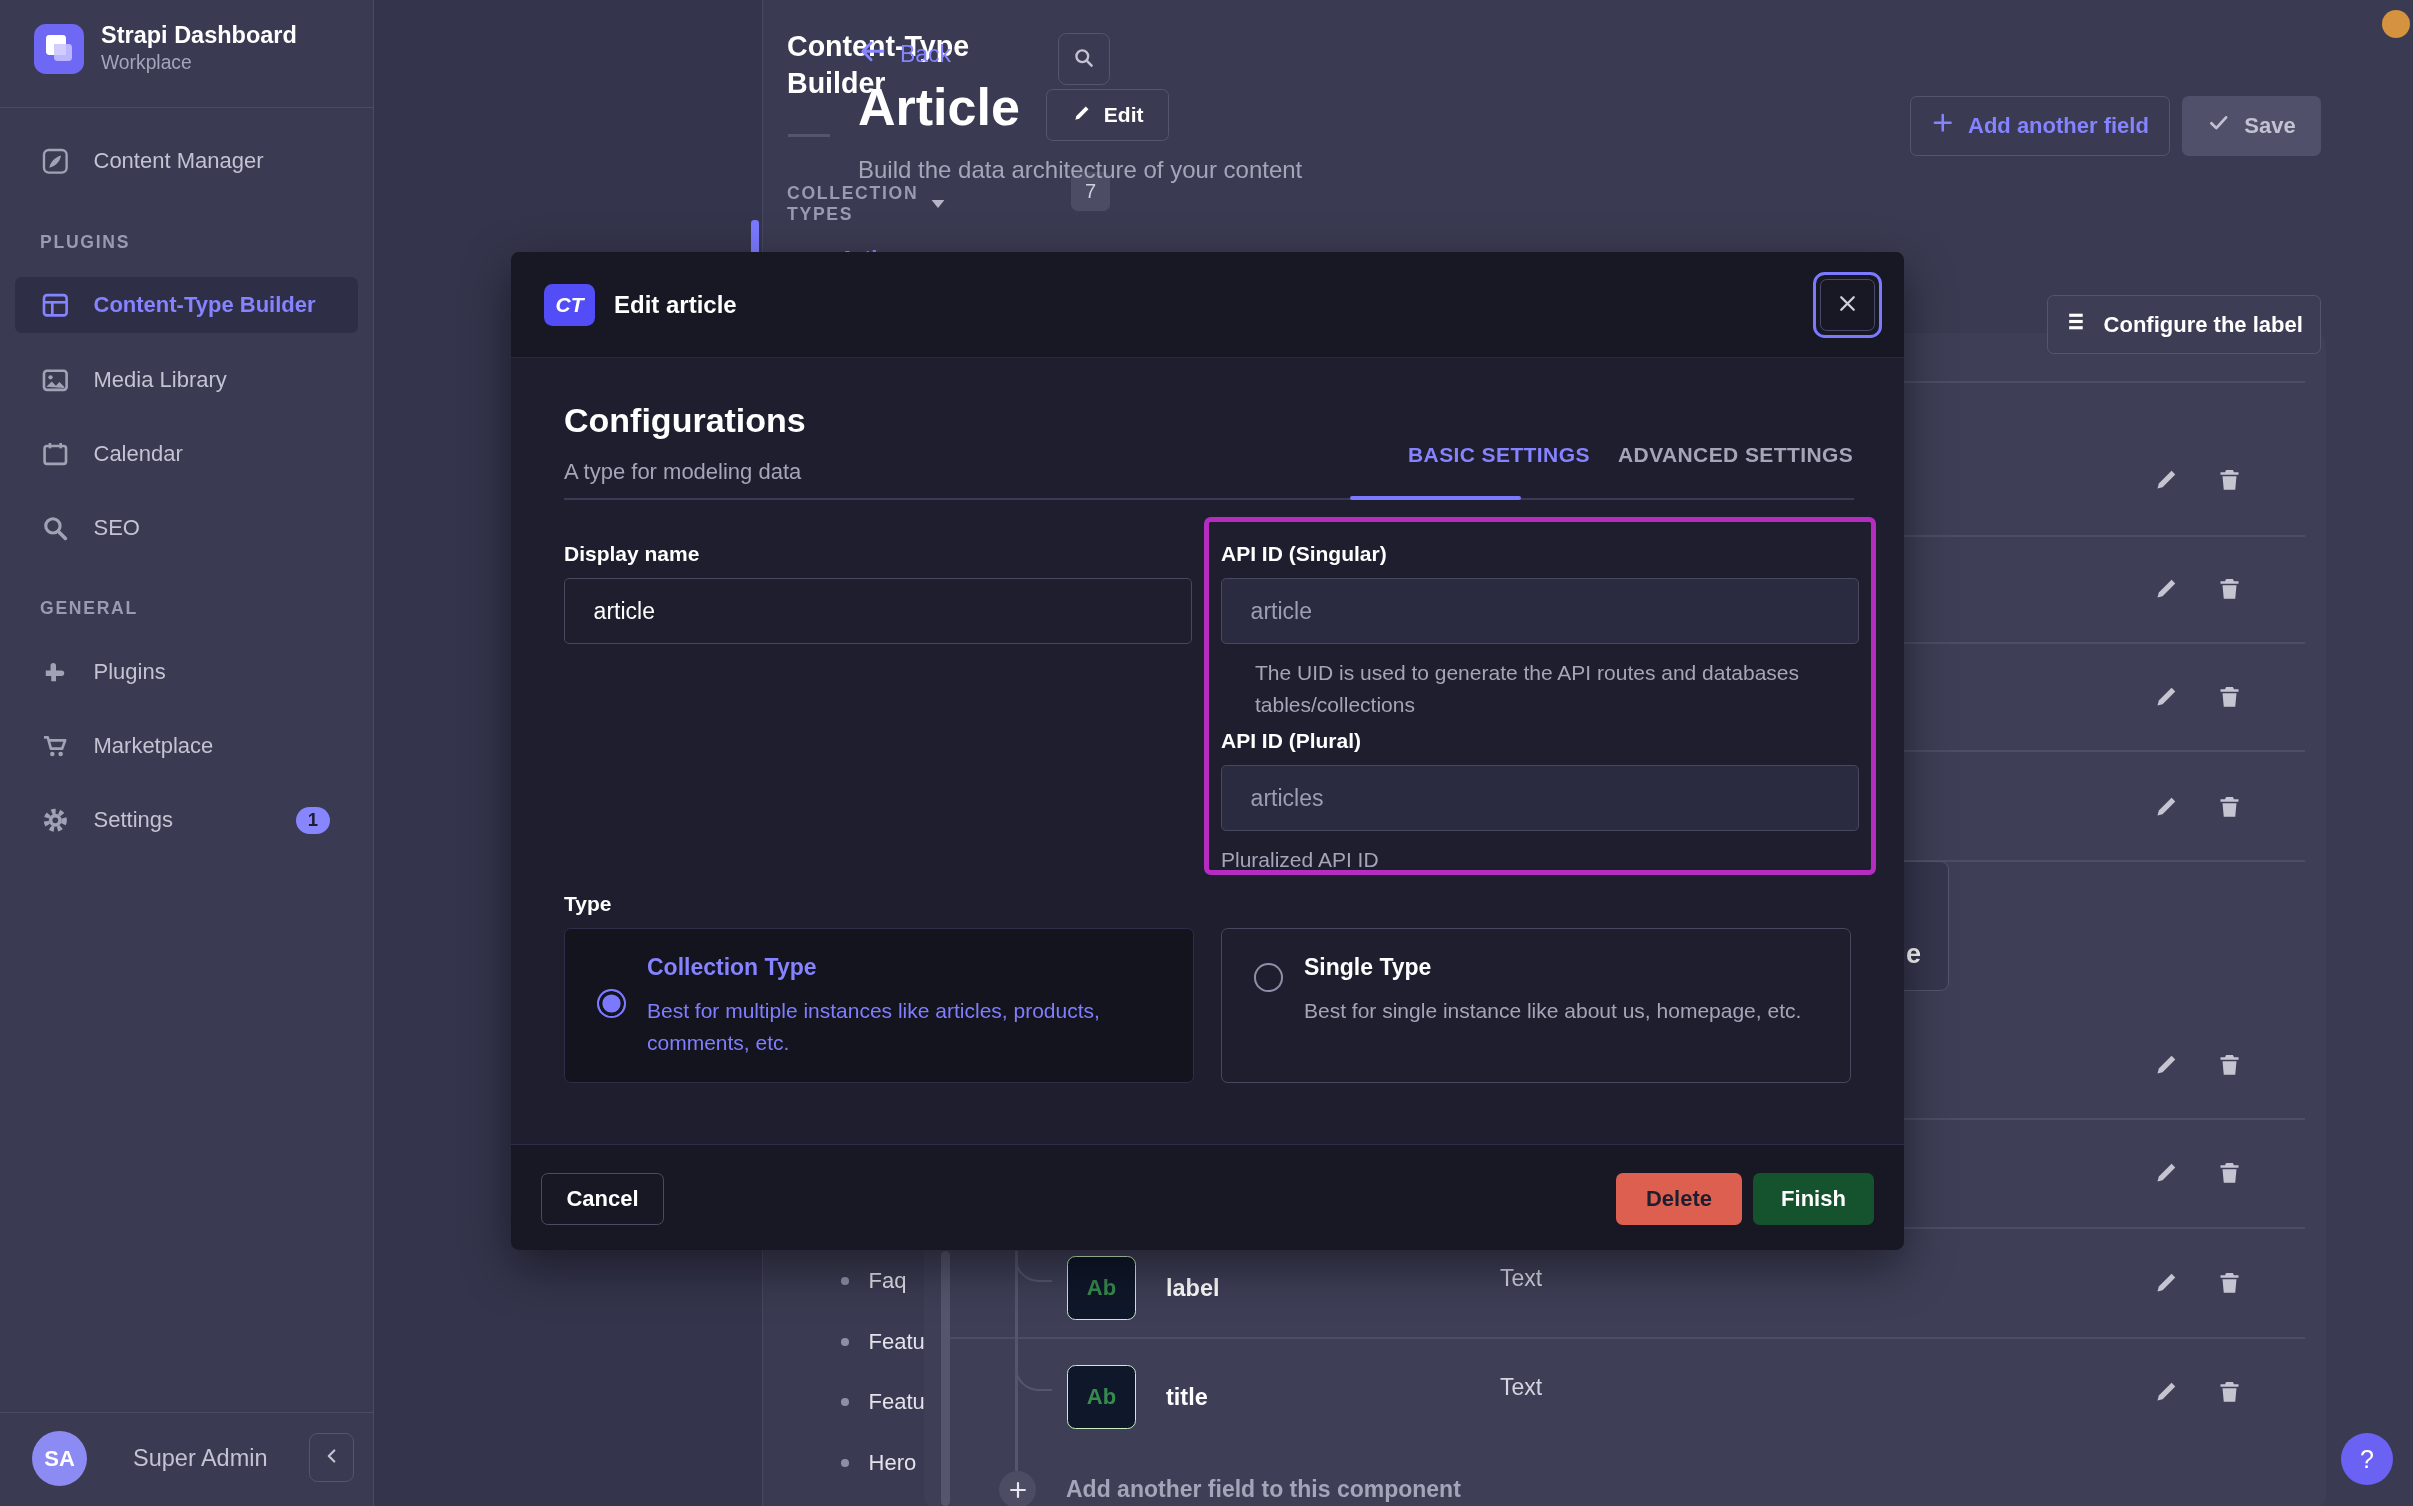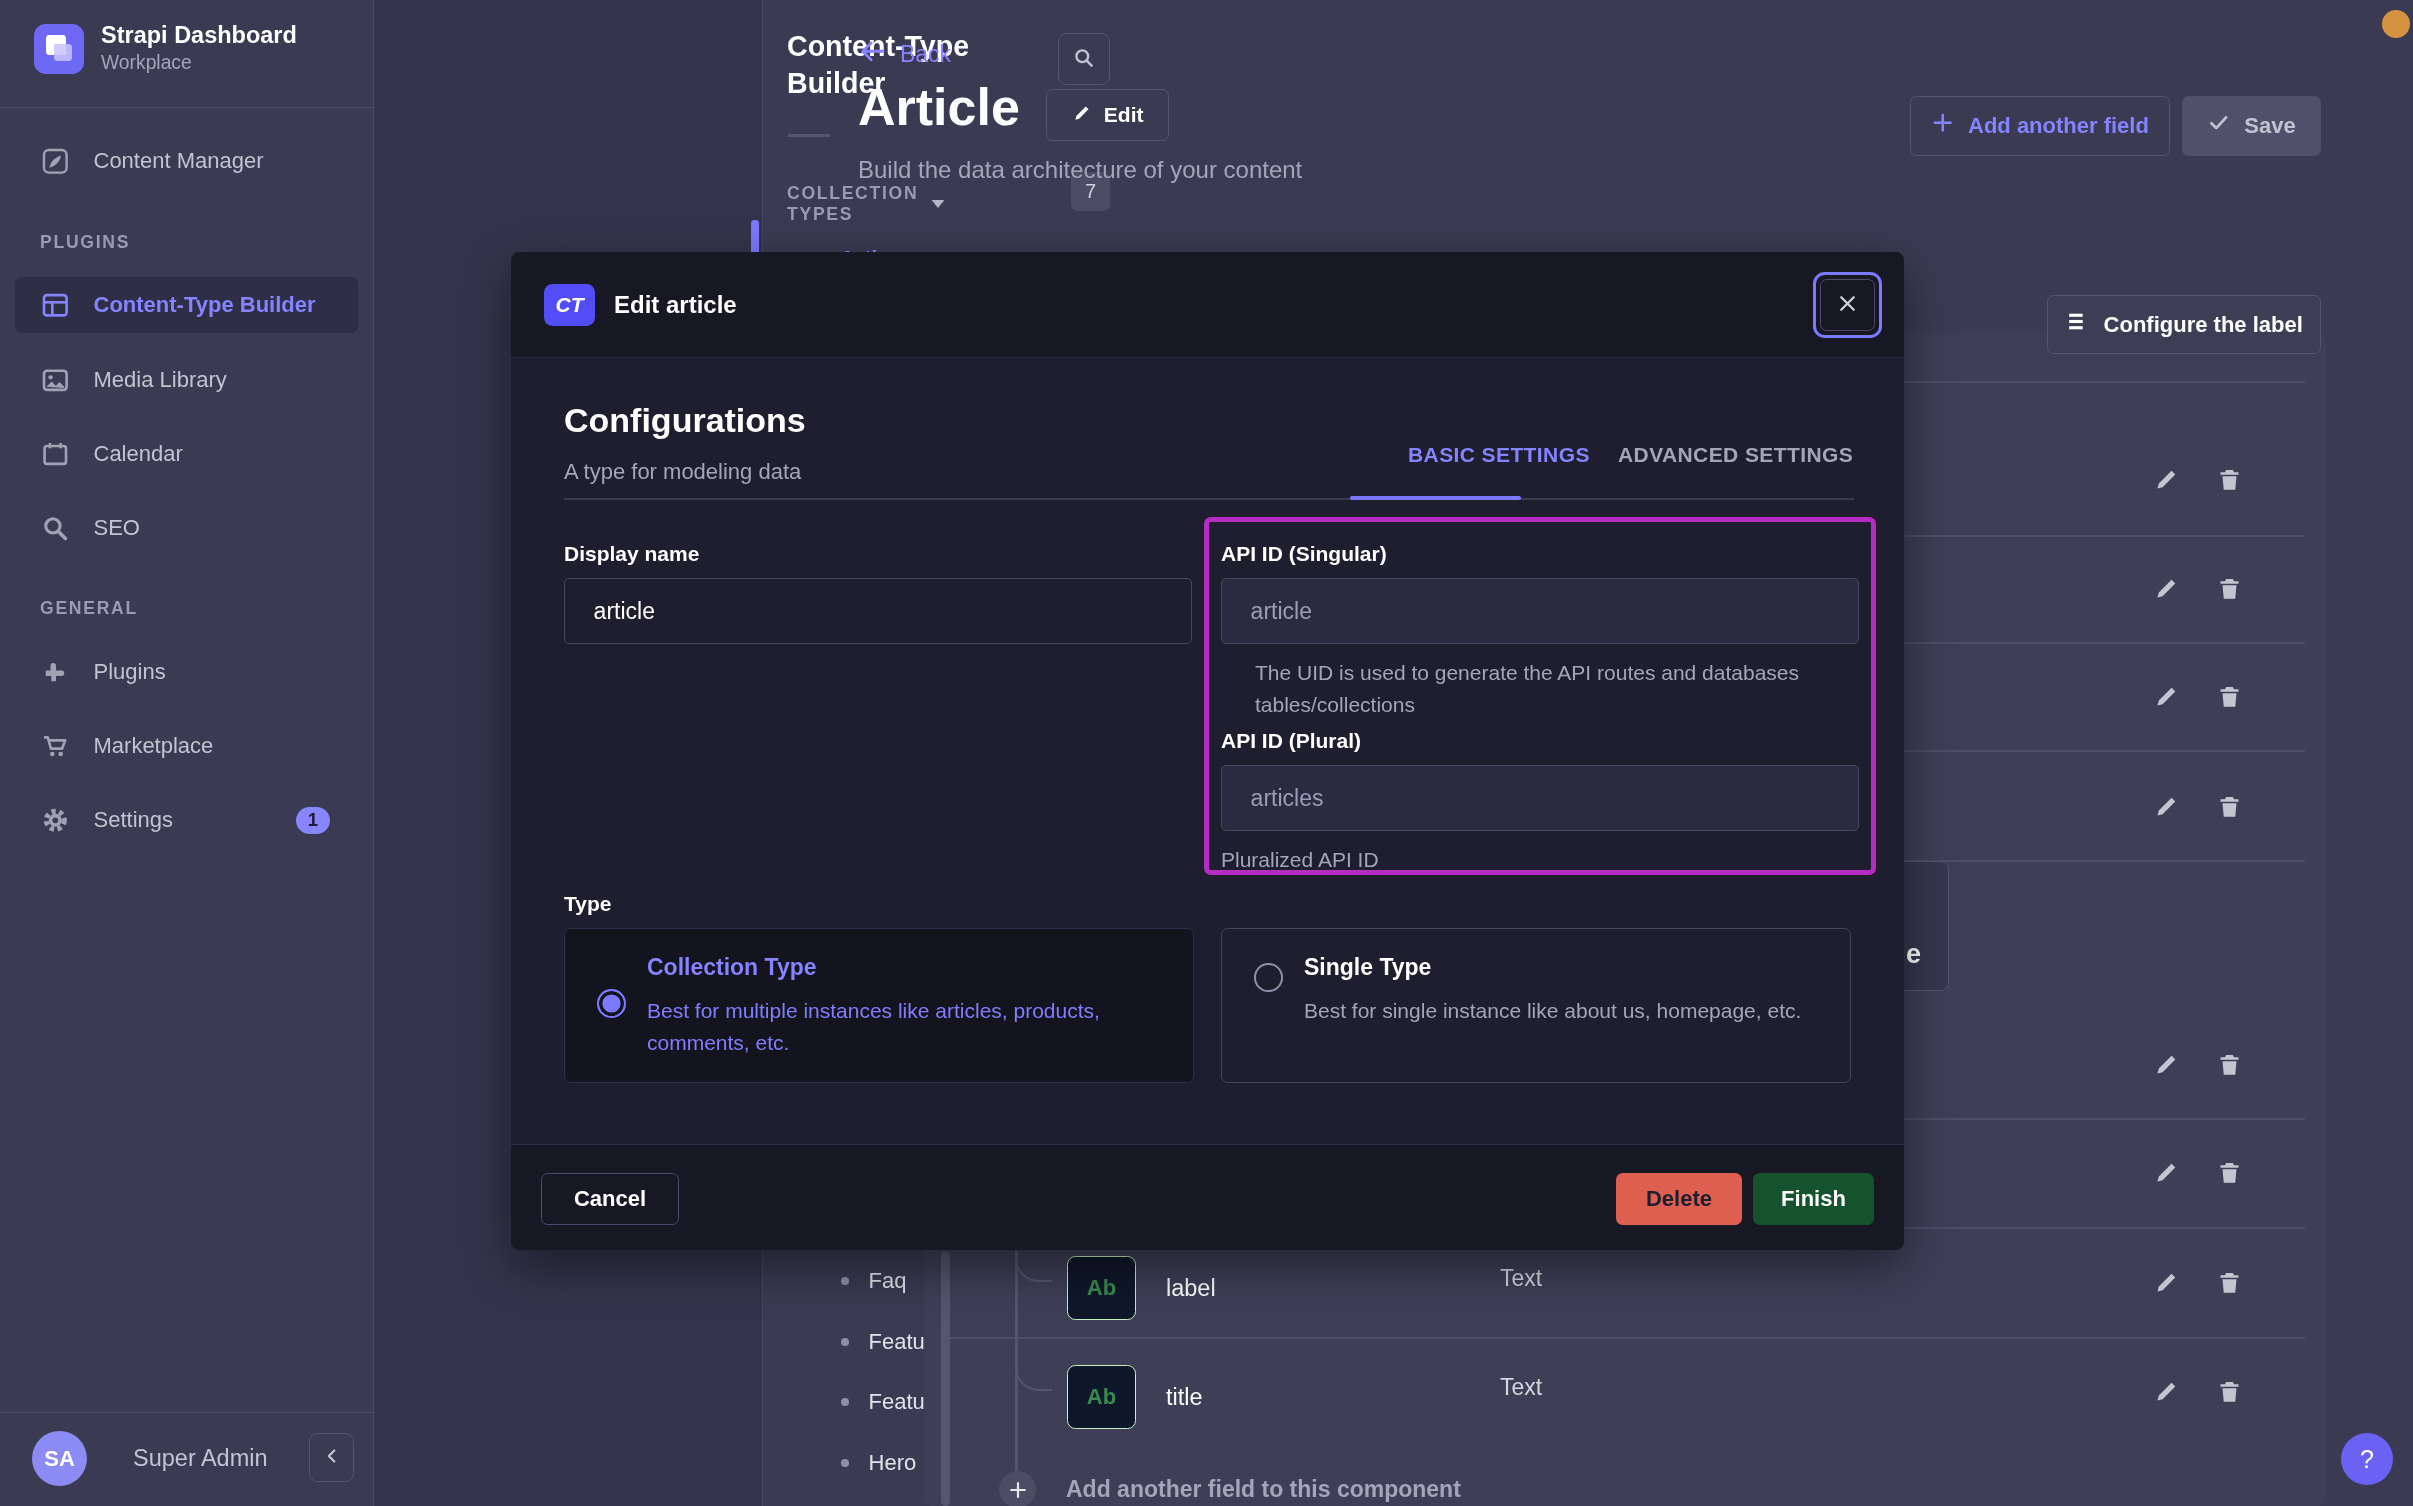--- a/index.html
+++ b/index.html
@@ -47,21 +47,21 @@
   .save-btn{left:2182px;top:96px;width:139px;height:60px;background:#50506a;color:#c2c2d2;font-size:22px;}
   .configure-btn{left:2047px;top:295px;width:274px;height:59px;background:#3d3d56;border:1.7px solid #55556e;color:#fff;font-size:22px;z-index:6;}
   .card{left:924px;top:333px;width:1402px;height:1174px;background:#3e3e57;border-radius:10px;}
   .row-line{position:absolute;left:25px;width:1356px;height:1.7px;background:#4d4d66;}
   .icon-pair{position:absolute;display:flex;gap:35px;color:#c5c5d2;}
   .ibtn{width:28.6px;height:28.6px;display:flex;align-items:center;justify-content:center;}
   .nested-box{position:absolute;left:420px;top:528px;width:605px;height:130px;border:1.7px solid #55556e;border-radius:8.4px;background:#36364f;}
   .nested-box .frag{position:absolute;left:561px;bottom:20px;color:#fff;font-size:27px;font-weight:bold;}
   .ab-badge{width:69px;height:64px;background:#0f172a;border:1.7px solid #c9eec2;border-radius:8.4px;color:#378b4e;font-size:22px;font-weight:bold;display:flex;align-items:center;justify-content:center;}
   .field-row{position:absolute;display:flex;align-items:center;}
-  .fname{color:#fff;font-size:23.5px;font-weight:normal;}
+  .fname{color:#fff;font-size:23.5px;font-weight:bold;}
   .ftype{color:#d5d5e0;font-size:23px;}
   .tree-bar{left:941px;top:1251px;width:9.2px;height:255px;background:#55556e;border-radius:5px;}
   .tree-line{left:1015px;top:1251px;width:2.5px;height:220px;background:#55556e;}
   .elbow{position:absolute;width:37px;height:28.6px;border-left:2.5px solid #55556e;border-bottom:2.5px solid #55556e;border-bottom-left-radius:23.5px;}
   .add-row{left:999px;top:1471px;display:flex;align-items:center;gap:30px;color:#a5a5ba;font-size:23px;font-weight:bold;}
   .plus-circle{width:37px;height:37px;border-radius:50%;background:#4c4c64;color:#e7e7ef;display:flex;align-items:center;justify-content:center;}
   .help-btn{left:2341px;top:1433px;width:52px;height:52px;border-radius:50%;background:#6b62f3;color:#fff;font-size:25px;display:flex;align-items:center;justify-content:center;z-index:6;}
   .rec-dot{left:2382px;top:10px;width:28px;height:28px;border-radius:50%;background:#d5923f;z-index:7;}
   
   .modal{left:511px;top:252px;width:1393px;height:998px;border-radius:8.4px;background:#1e1e2e;box-shadow:0 17px 50px rgba(0,0,0,.45);z-index:50;}
@@ -85,21 +85,21 @@
   .type-card{position:absolute;top:676px;height:155px;border-radius:6.7px;}
   .type-card.selected{left:53px;width:630px;background:#14141e;border:1.7px solid #2e2e48;}
   .type-card.plain{left:710px;width:630px;background:transparent;border:1.7px solid #47475f;}
   .radio{position:absolute;left:32px;top:60px;width:28.6px;height:28.6px;border-radius:50%;}
   .radio.on{border:2.5px solid #7b79ff;background:#7b79ff;box-shadow:inset 0 0 0 3.4px #14141e;}
   .radio.off{border:2.5px solid #8e8ea9;background:transparent;}
   .tc-title{position:absolute;left:82px;top:25px;font-size:23px;font-weight:bold;}
   .tc-desc{position:absolute;left:82px;top:66px;font-size:21px;line-height:32px;width:504px;}
   .m-footer{position:absolute;left:0;top:892px;width:100%;height:106px;background:#181824;border-top:1.7px solid #2e2e48;border-radius:0 0 8.4px 8.4px;}
   .f-btn{position:absolute;top:28px;height:52px;border-radius:6.7px;font-size:22px;font-weight:bold;display:flex;align-items:center;justify-content:center;border:none;}
-  .cancel-btn{left:30px;width:138px;background:#181824;border:1.7px solid #4a4a6a;color:#fff;}
+  .cancel-btn{left:30px;width:123px;background:#181824;border:1.7px solid #4a4a6a;color:#fff;}
   .delete-btn{left:1105px;width:126px;background:#dd5f50;color:#1e1e2e;}
   .finish-btn{left:1242px;width:121px;background:#14532d;color:#fff;}
 </style>
 </head>
 <body>
 
 <div class="screen">
 
   <aside class="abs sidebar">
     <div class="abs logo">

